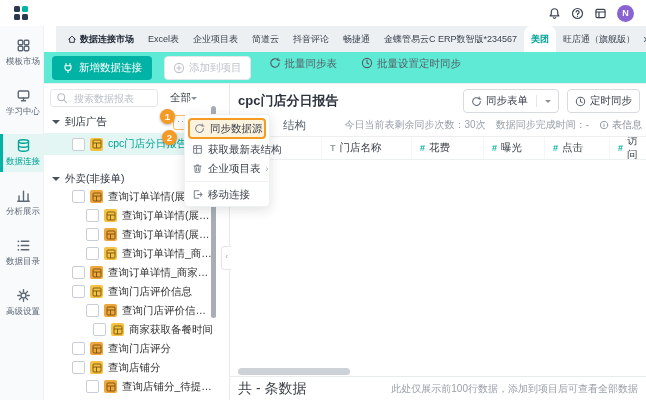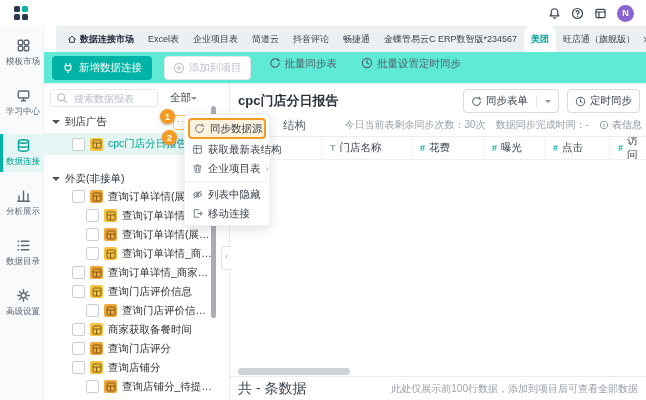--- a/index.html
+++ b/index.html
@@ -390,21 +390,21 @@
         <div class="titem" style="padding-left: 42px;">
           <span class="cbx"></span>
           <span class="tree-ico api">
             <svg viewBox="0 0 10 10" fill="none" stroke="rgba(110,78,8,.85)" stroke-width="1">
               <rect x="1" y="1" width="8" height="8" rx="1"></rect>
               <path d="M1 4h8M4.5 4v5"></path>
             </svg>
           </span>
           <span class="lbl">查询门店评价信息_订单信息</span>
         </div>
-        <div class="titem" style="padding-left: 28px;">
+        <div class="titem" style="padding-left: 28px; justify-content: flex-end;">
           <span class="cbx"></span>
           <span class="tree-ico">
             <svg viewBox="0 0 10 10" fill="none" stroke="rgba(110,78,8,.85)" stroke-width="1">
               <rect x="1" y="1" width="8" height="8" rx="1"></rect>
               <path d="M1 4h8M4.5 4v5"></path>
             </svg>
           </span>
           <span class="lbl">商家获取备餐时间</span>
         </div>
         <div class="titem" style="padding-left: 28px;">
@@ -545,30 +545,20 @@
             <path d="M2 3.4h8M4.8 3.4V2.2h2.4v1.2M3 3.4l.5 6.6h5l.5-6.6M5 5.2v3M7 5.2v3"></path>
           </svg>
         </span>
         <span>企业项目表</span>
         <span class="sub">›</span>
       </div>
       <div class="mdiv"></div>
       <div class="mi">
         <span class="ic ">
           <svg viewBox="0 0 12 12" fill="none" stroke="currentColor" stroke-width="1.1" stroke-linecap="round" stroke-linejoin="round">
-            <path d="M1.4 6s1.7-2.8 4.6-2.8S10.6 6 10.6 6 8.9 8.8 6 8.8 1.4 6 1.4 6z"></path>
-            <circle cx="6" cy="6" r="1.3"></circle>
-            <path d="M2.4 9.6 9.6 2.4"></path>
-          </svg>
-        </span>
-        <span>列表中隐藏</span>
-      </div>
-      <div class="mi">
-        <span class="ic ">
-          <svg viewBox="0 0 12 12" fill="none" stroke="currentColor" stroke-width="1.1" stroke-linecap="round" stroke-linejoin="round">
             <path d="M7.5 2h-5v8h5M6 6h5M9.2 4.2 11 6 9.2 7.8"></path>
           </svg>
         </span>
         <span>移动连接</span>
       </div>
     </div>
 
   <span class="anno" style="left:160px;top:109px">1</span>
   <span class="anno" style="left:162px;top:130px">2</span>
 

